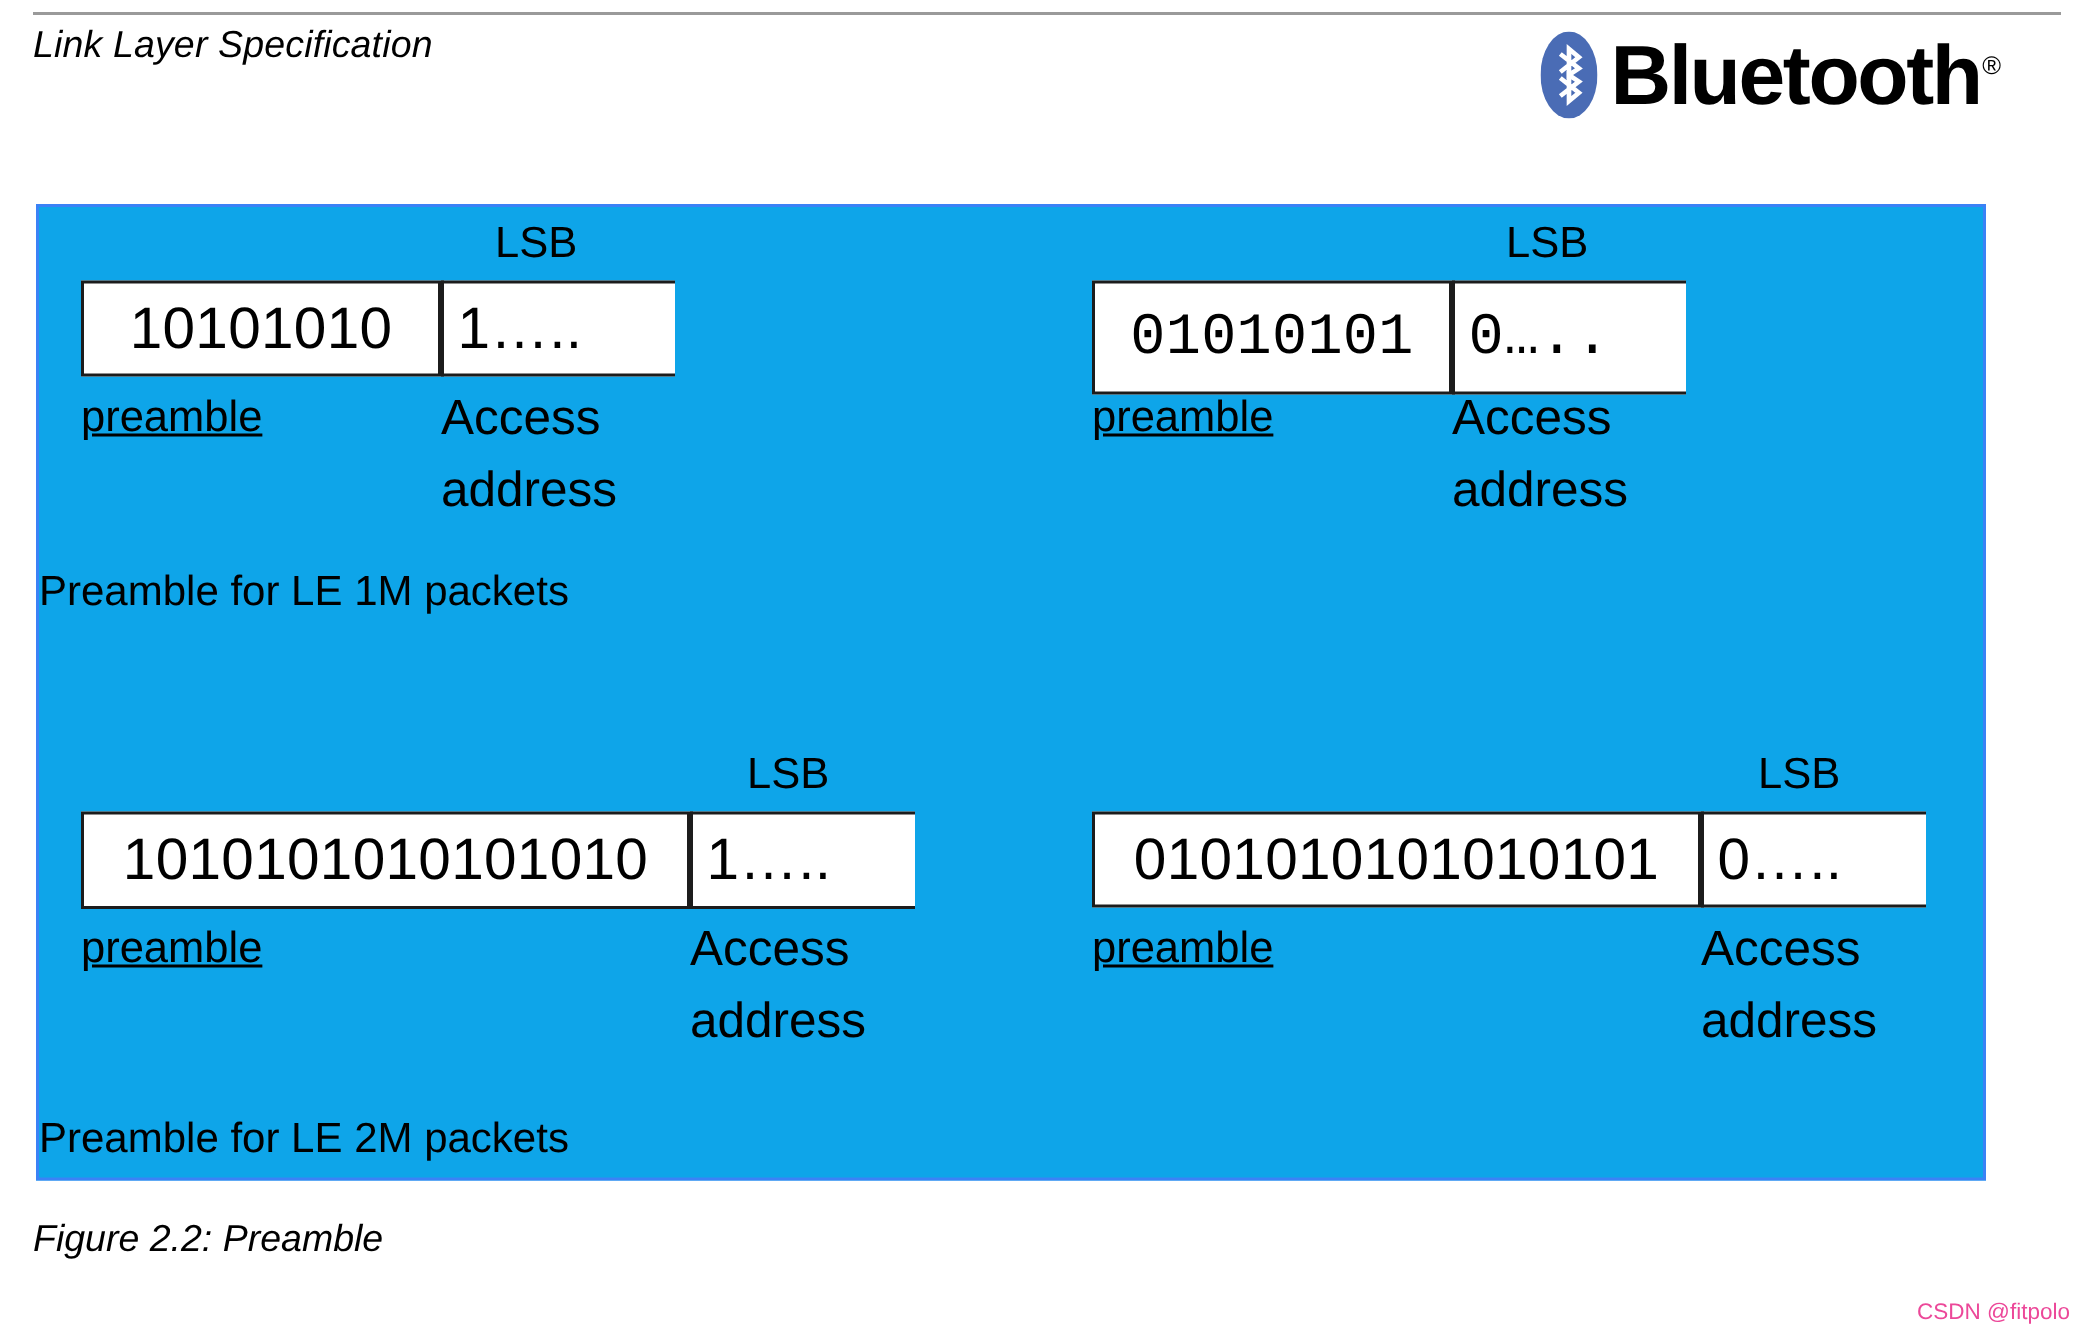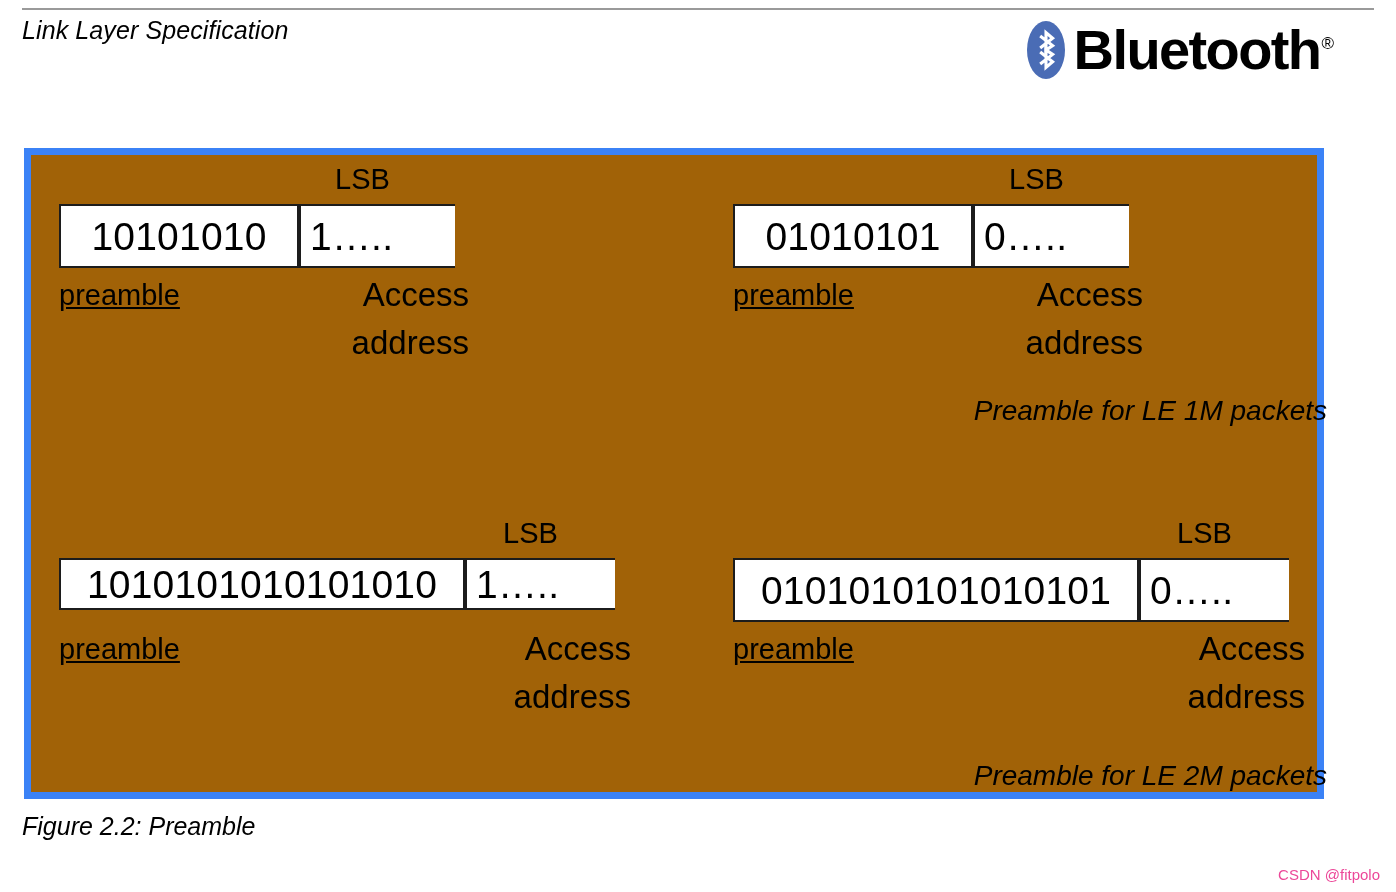--- a/index.html
+++ b/index.html
@@ -66,26 +66,26 @@
     vertical-align: super;
     line-height: 1;
     letter-spacing: 0;
     margin-left: 1px;
   }
 
   
   #figure-frame {
     position: absolute;
     left: 24px;
-    top: 148px;
+    top: 136px;
     width: 1300px;
     height: 651px;
-    border: 7px solid #3b82f6;
+    border: 2px solid #3b82f6;
     box-sizing: border-box;
-    background: #a16207;
+    background: #0ea5e9;
   }
 
   
   .packet-diagram {
     position: absolute;
   }
   .lsb-label {
     position: absolute;
     top: 0;
     font-size: 29px;
@@ -129,28 +129,27 @@
     position: absolute;
     font-size: 29px;
     line-height: 40px;
     white-space: nowrap;
     text-decoration: underline;
   }
   .caption-access {
     position: absolute;
     font-size: 33px;
     line-height: 48px;
-    text-align: right;
+    text-align: left;
   }
   .group-caption {
     position: absolute;
     font-size: 28px;
-    font-style: italic;
-    white-space: nowrap;
-    text-align: right;
+    white-space: nowrap;
+    text-align: left;
   }
 
   
   #figure-label {
     position: absolute;
     left: 22px;
     top: 812px;
     font-size: 25px;
     font-style: italic;
     white-space: nowrap;
@@ -197,40 +196,40 @@
     </div>
     <div class="caption-preamble" style="left:0px; top:110px; width:240px;">preamble</div>
     <div class="caption-access" style="left:240px; top:106px; width:170px;">
       <div>Access</div>
       <div>address</div>
     </div>
   </div>
 
   <div class="packet-diagram" style="left:702px; top:10px; width:400px; height:230px;">
     <div class="lsb-label" style="left:276px;">LSB</div>
-    <div class="packet-boxes" style="left:0px; top:39px; width:396px; height:64px;">
+    <div class="packet-boxes" style="left:0px; top:39px; width:396px; height:76px;font-family:Liberation Mono, monospace;">
       <div class="cell-preamble" style="width:240px;">
         <span class="bits">01010101</span>
       </div>
       <div class="cell-access" style="width:156px;">
         <span class="bits bits-access">0…..</span>
       </div>
     </div>
     <div class="caption-preamble" style="left:0px; top:110px; width:240px;">preamble</div>
     <div class="caption-access" style="left:240px; top:106px; width:170px;">
       <div>Access</div>
       <div>address</div>
     </div>
   </div>
 
   <div class="group-caption" style="left:0px; top:240px; width:1296px;">Preamble for LE 1M packets</div>
 
   <div class="packet-diagram" style="left:28px; top:364px; width:560px; height:230px;">
     <div class="lsb-label" style="left:444px;">LSB</div>
-    <div class="packet-boxes" style="left:0px; top:39px; width:556px; height:52px;">
+    <div class="packet-boxes" style="left:0px; top:39px; width:556px; height:65px;">
       <div class="cell-preamble" style="width:406px;">
         <span class="bits">1010101010101010</span>
       </div>
       <div class="cell-access" style="width:150px;">
         <span class="bits bits-access">1…..</span>
       </div>
     </div>
     <div class="caption-preamble" style="left:0px; top:110px; width:406px;">preamble</div>
     <div class="caption-access" style="left:406px; top:106px; width:166px;">
       <div>Access</div>

